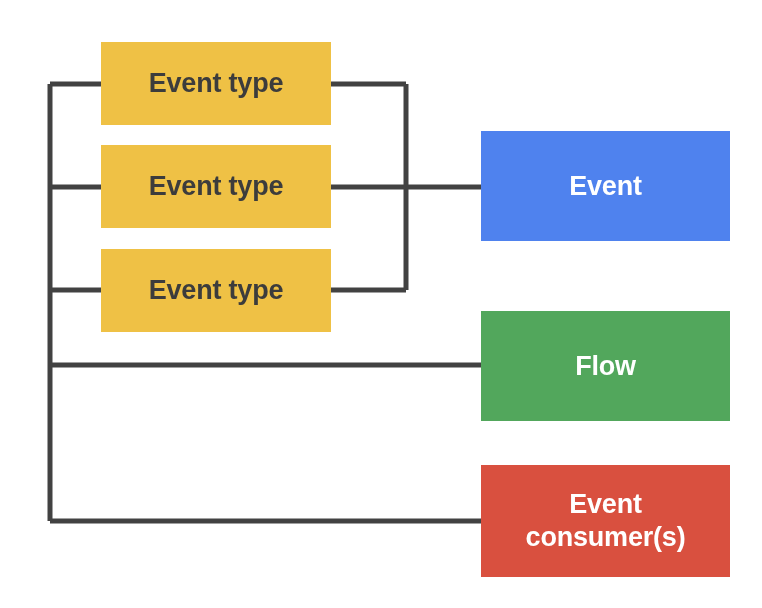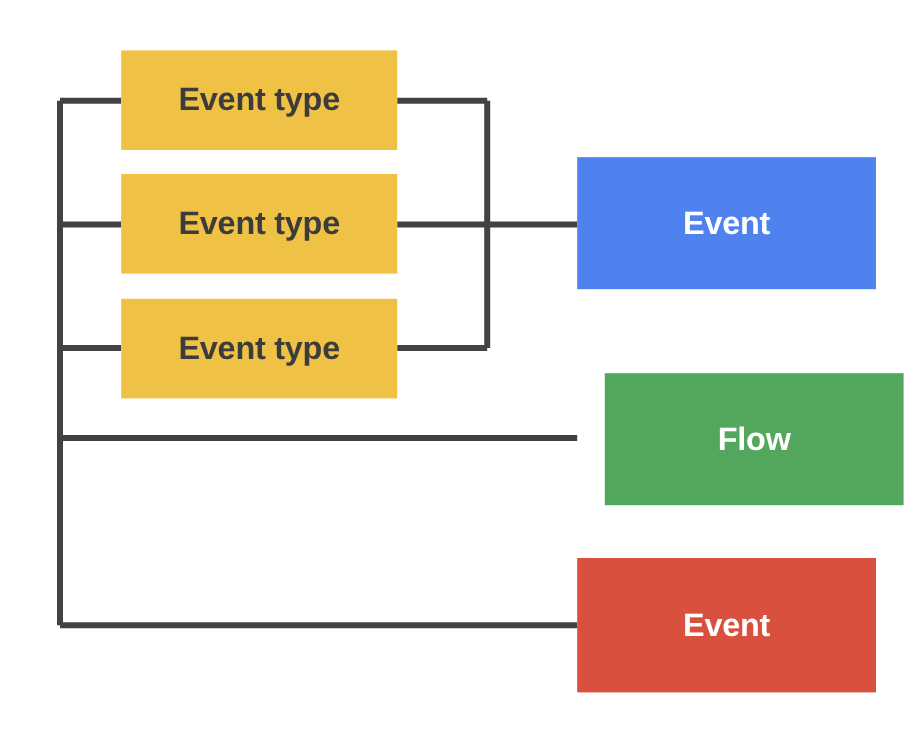--- a/index.html
+++ b/index.html
@@ -105,23 +105,24 @@
   <div class="node node-eventtype et-3" style="left: 101px; top: 249px; width: 230px; height: 83px; background: rgb(239, 193, 69); color: rgb(60, 60, 60);">
     <span class="node-label">Event type</span>
   </div>
 
   <div class="node node-source" style="left: 481px; top: 131px; width: 249px; height: 110px; background: rgb(79, 130, 238); color: rgb(255, 255, 255);">
     <span class="node-label">
       <span>Event</span><br>
     </span>
   </div>
 
-  <div class="node node-flow" style="left: 504px; top: 311px; width: 249px; height: 110px; background: rgb(82, 167, 92); color: rgb(255, 255, 255);">
+  <div class="node node-flow" style="left: 481px; top: 311px; width: 249px; height: 110px; background: rgb(82, 167, 92); color: rgb(255, 255, 255);">
     <span class="node-label">Flow</span>
   </div>
 
   <div class="node node-consumer" style="left: 481px; top: 465px; width: 249px; height: 112px; background: rgb(217, 80, 63); color: rgb(255, 255, 255);">
     <span class="node-label">
       <span>Event</span><br>
+      <span>consumer(s)</span>
     </span>
   </div>
 
 </div>
 
 </body></html>

